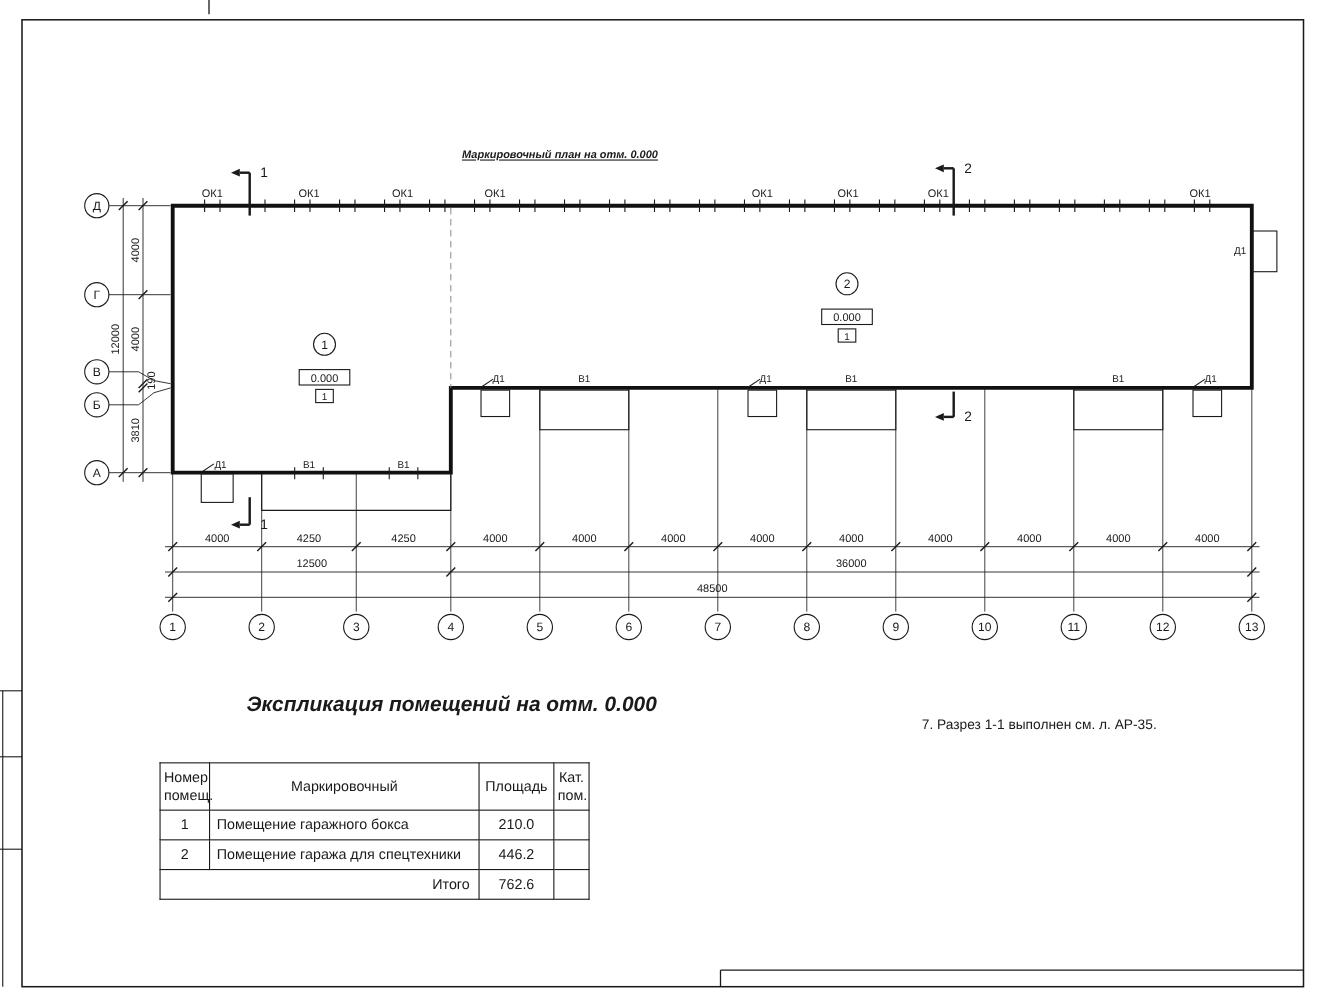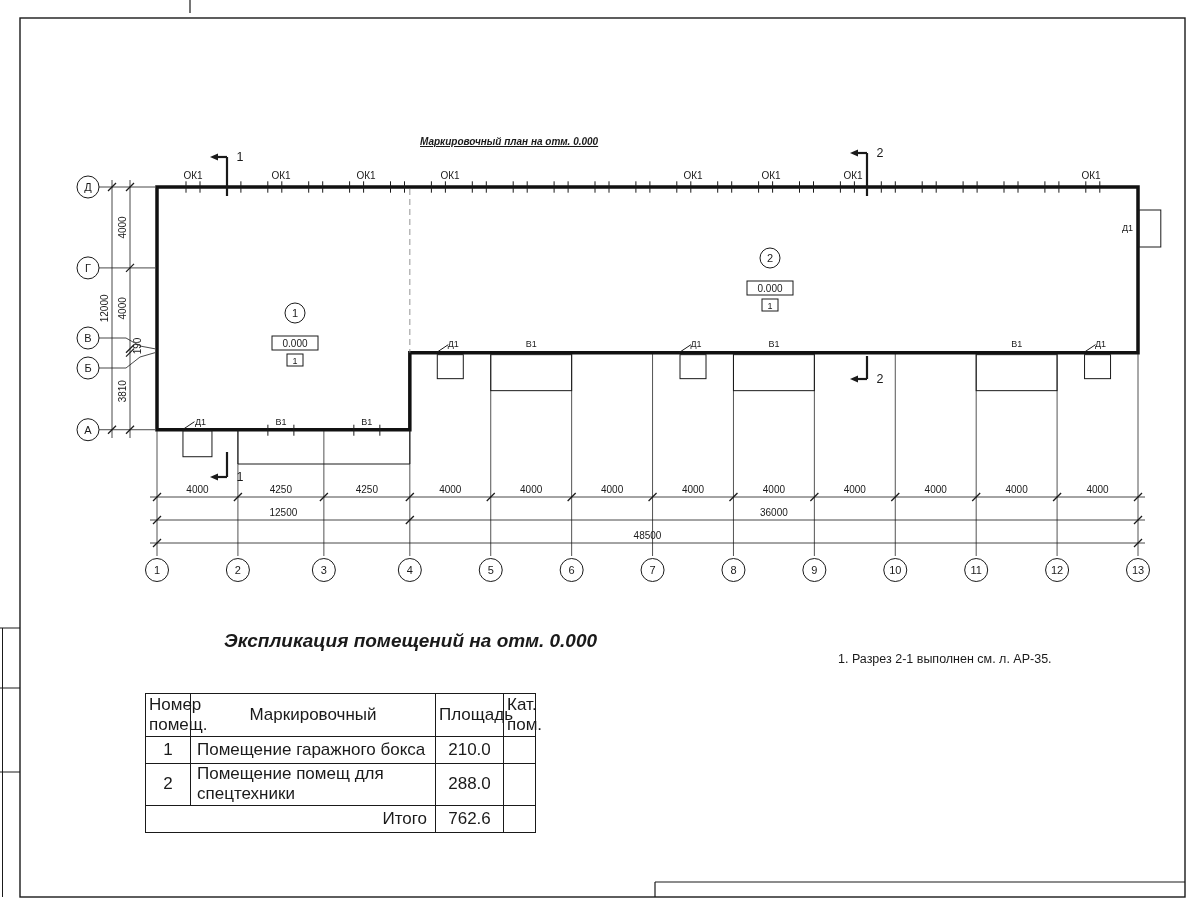--- a/index.html
+++ b/index.html
@@ -7,21 +7,21 @@
        font-family:"Liberation Sans",sans-serif;color:#1a1a1a;}
   .sheet{position:absolute;inset:0;}
   svg{position:absolute;left:0;top:0;}
   svg text{font-family:"Liberation Sans",sans-serif;fill:#1a1a1a;}
   .plan-title{position:absolute;top:136px;left:420px;width:490px;text-align:left;
       font-size:10px;font-weight:bold;font-style:italic;text-decoration:underline;}
   .schedule-heading{position:absolute;top:630px;left:200px;
       font-size:19px;font-weight:bold;font-style:italic;margin-left:24px;}
   .note{position:absolute;top:652px;left:838px;font-size:12.5px;}
   table.schedule{position:absolute;top:693px;left:145px;width:390px;
-      border-collapse:collapse;table-layout:fixed;font-size:17px;}
+      border-collapse:collapse;table-layout:fixed;font-size:13px;}
   table.schedule th,table.schedule td{border:1px solid #1a1a1a;padding:0 3px;
       text-align:center;vertical-align:middle;font-weight:normal;line-height:1.2;}
   table.schedule th{height:42px;}
   table.schedule td{height:26px;}
   table.schedule td.cell-name{text-align:left;padding-left:6px;}
   table.schedule td.total-label{text-align:right;padding-right:8px;margin-top:32px;}
 </style>
 </head>
 <body>
 
@@ -250,21 +250,21 @@
       <circle cx="1057.0927835051546" cy="570" r="11.5" fill="none" stroke="#1a1a1a" stroke-width="1"></circle>
       <text x="1057.0927835051546" y="574" font-size="11" text-anchor="middle">12</text>
       <circle cx="1138" cy="570" r="11.5" fill="none" stroke="#1a1a1a" stroke-width="1"></circle>
       <text x="1138" y="574" font-size="11" text-anchor="middle">13</text>
     </svg>
 
   <div class="plan-title">Маркировочный план на отм. 0.000</div>
 
   <div class="schedule-heading">Экспликация помещений на отм. 0.000</div>
 
-  <div class="note">1. Разрез 2-1 выполнен см. л. АР-35.</div>
+  <div class="note">7. Разрез 1-1 выполнен см. л. АР-35.</div>
 
   <table class="schedule">
     <colgroup>
         <col style="width:45px">
         <col style="width:245px">
         <col style="width:68px">
         <col style="width:32px">
       </colgroup>
     <thead>
       <tr>
@@ -276,22 +276,22 @@
     </thead>
     <tbody>
       <tr>
         <td>1</td>
         <td class="cell-name">Помещение гаражного бокса</td>
         <td>210.0</td>
         <td></td>
       </tr>
       <tr>
         <td>2</td>
-        <td class="cell-name">Помещение помещ для спецтехники</td>
-        <td>288.0</td>
+        <td class="cell-name">Помещение гаража для спецтехники</td>
+        <td>446.2</td>
         <td></td>
       </tr>
       <tr>
         <td colspan="2" class="total-label">Итого</td>
         <td>762.6</td>
         <td></td>
       </tr>
     </tbody>
   </table>
 

